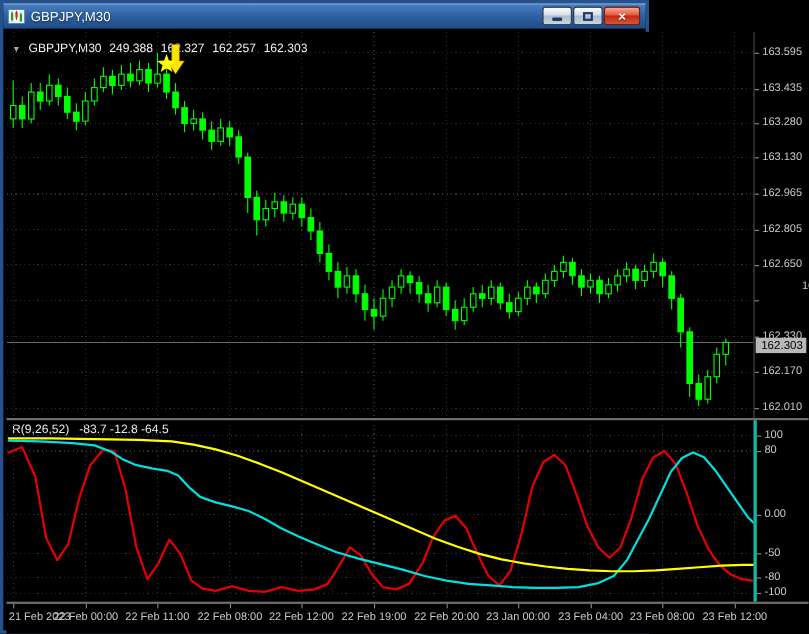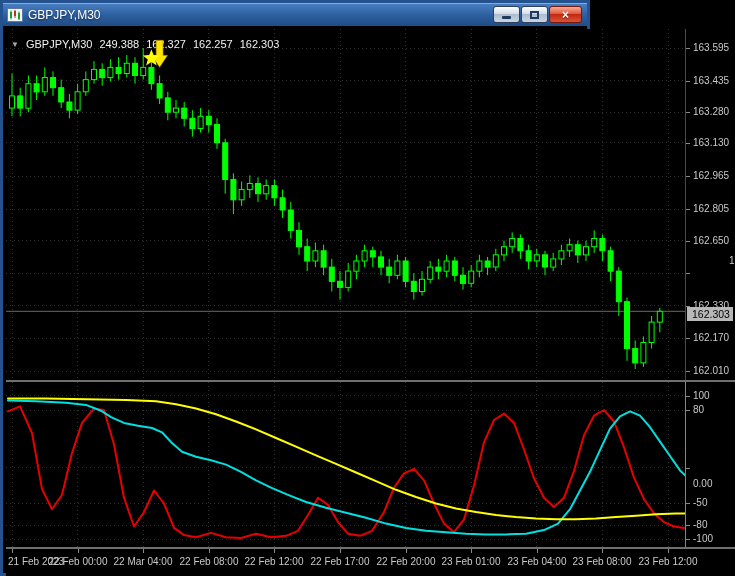--- a/index.html
+++ b/index.html
@@ -26,21 +26,21 @@
   .content{position:absolute;left:3px;top:26px;width:729px;height:547px;background:#000;}
   .main-pane{position:absolute;left:0;top:0;width:679px;height:351px;}
   .ind-pane{position:absolute;left:0;top:353px;width:679px;height:165px;}
   .pane-svg{display:block;position:absolute;left:0;top:0;z-index:1;}
   .chart-header{position:absolute;left:5px;top:9px;z-index:0;color:#f2f2f2;font-size:11px;
     display:flex;gap:7px;align-items:center;white-space:nowrap;}
   .dd{color:#a9a9a9;font-size:8px;}
   .ind-header{position:absolute;left:5px;top:3px;z-index:0;color:#eaeaea;font-size:11px;display:flex;gap:9px;white-space:nowrap;}
   .price-axis{position:absolute;left:679px;top:0;width:50px;height:351px;border-left:1px solid #4a4a4a;
     box-sizing:border-box;color:var(--axis_text,#c9c9c9);font-size:10px;}
-  .ind-axis{position:absolute;left:679px;top:353px;width:50px;height:165px;border-left:1px solid #14b8a6;
+  .ind-axis{position:absolute;left:679px;top:353px;width:50px;height:165px;border-left:3px solid #14b8a6;
     box-sizing:border-box;color:var(--axis_text,#c9c9c9);font-size:10px;}
   .axis-label{position:absolute;left:7px;white-space:nowrap;}
   .tick{position:absolute;left:0;width:4px;height:1px;background:#8a8a8a;}
   .price-tag{position:absolute;left:1px;right:2px;height:14px;z-index:2;
     background:var(--price_tag_bg,#b8b8b8);color:var(--price_tag_text,#000);
     font-size:10.5px;display:flex;align-items:center;padding-left:5px;}
   .divider{position:absolute;left:0;width:729px;height:2px;background:#6f6f6f;cursor:ns-resize;}
   #div1{top:351px;} #div2{top:518px;}
   .time-axis{position:absolute;left:0;top:520px;width:729px;height:27px;color:var(--axis_text,#c9c9c9);font-size:10px;}
   .time-label{position:absolute;top:7px;white-space:nowrap;}
@@ -304,20 +304,24 @@
         <div class="axis-label" style="top: 271px;">162.330</div>
         <div class="tick" style="top: 309px;"></div>
         <div class="axis-label" style="top: 303px;">162.170</div>
         <div class="tick" style="top: 342px;"></div>
         <div class="axis-label" style="top: 336px;">162.010</div>
       </div>
 
     <div class="divider" id="div1"></div>
 
     <div class="ind-pane">
+      <div class="ind-header">
+        <span>R(9,26,52)</span>
+        <span>-83.7 -12.8 -64.5</span>
+      </div>
       <svg id="indSvg" class="pane-svg" width="679" height="165">
           <g shape-rendering="crispEdges">
             <line x1="6.0" y1="0" x2="6.0" y2="165" stroke="#2f2f2f" stroke-dasharray="1 3"></line>
             <line x1="71.6" y1="0" x2="71.6" y2="165" stroke="#2f2f2f" stroke-dasharray="1 3"></line>
             <line x1="137.2" y1="0" x2="137.2" y2="165" stroke="#2f2f2f" stroke-dasharray="1 3"></line>
             <line x1="202.8" y1="0" x2="202.8" y2="165" stroke="#2f2f2f" stroke-dasharray="1 3"></line>
             <line x1="268.4" y1="0" x2="268.4" y2="165" stroke="#2f2f2f" stroke-dasharray="1 3"></line>
             <line x1="334.0" y1="0" x2="334.0" y2="165" stroke="#2f2f2f" stroke-dasharray="1 3"></line>
             <line x1="399.6" y1="0" x2="399.6" y2="165" stroke="#2f2f2f" stroke-dasharray="1 3"></line>
             <line x1="465.2" y1="0" x2="465.2" y2="165" stroke="#2f2f2f" stroke-dasharray="1 3"></line>
@@ -338,48 +342,48 @@
           </g>
         </svg>
     </div>
 
     <div class="ind-axis" id="indAxis">
         <div class="tick" style="top: 14px;"></div>
         <div class="axis-label" style="top: 8px;">100</div>
         <div class="tick" style="top: 28px;"></div>
         <div class="axis-label" style="top: 22px;">80</div>
         <div class="tick" style="top: 86px;"></div>
-        <div class="axis-label" style="top: 80px; margin-top: 16px;">0.00</div>
+        <div class="axis-label" style="top: 80px;">0.00</div>
         <div class="tick" style="top: 121px;"></div>
         <div class="axis-label" style="top: 115px;">-50</div>
         <div class="tick" style="top: 143px;"></div>
         <div class="axis-label" style="top: 137px;">-80</div>
         <div class="tick" style="top: 157px;"></div>
         <div class="axis-label" style="top: 151px;">-100</div>
       </div>
 
     <div class="divider" id="div2"></div>
 
     <div class="time-axis" id="timeAxis">
         <div class="time-tick" style="left: 6px;"></div>
         <div class="time-label" style="left: 2px;">21 Feb 2023</div>
         <div class="time-tick" style="left: 72px;"></div>
         <div class="time-label" style="left: 72px; transform: translateX(-50%);">22 Feb 00:00</div>
         <div class="time-tick" style="left: 137px;"></div>
-        <div class="time-label" style="left: 137px; transform: translateX(-50%);">22 Mar 04:00</div>
+        <div class="time-label" style="left: 137px; transform: translateX(-50%);">22 Feb 11:00</div>
         <div class="time-tick" style="left: 203px;"></div>
         <div class="time-label" style="left: 203px; transform: translateX(-50%);">22 Feb 08:00</div>
         <div class="time-tick" style="left: 268px;"></div>
         <div class="time-label" style="left: 268px; transform: translateX(-50%);">22 Feb 12:00</div>
         <div class="time-tick" style="left: 334px;"></div>
-        <div class="time-label" style="left: 334px; transform: translateX(-50%);">22 Feb 17:00</div>
+        <div class="time-label" style="left: 334px; transform: translateX(-50%);">22 Feb 19:00</div>
         <div class="time-tick" style="left: 400px;"></div>
         <div class="time-label" style="left: 400px; transform: translateX(-50%);">22 Feb 20:00</div>
         <div class="time-tick" style="left: 465px;"></div>
-        <div class="time-label" style="left: 465px; transform: translateX(-50%);">23 Feb 01:00</div>
+        <div class="time-label" style="left: 465px; transform: translateX(-50%);">23 Jan 00:00</div>
         <div class="time-tick" style="left: 531px;"></div>
         <div class="time-label" style="left: 531px; transform: translateX(-50%);">23 Feb 04:00</div>
         <div class="time-tick" style="left: 596px;"></div>
         <div class="time-label" style="left: 596px; transform: translateX(-50%);">23 Feb 08:00</div>
         <div class="time-tick" style="left: 662px;"></div>
         <div class="time-label" style="left: 662px; transform: translateX(-50%);">23 Feb 12:00</div>
       </div>
 
   </div>
 </div>

